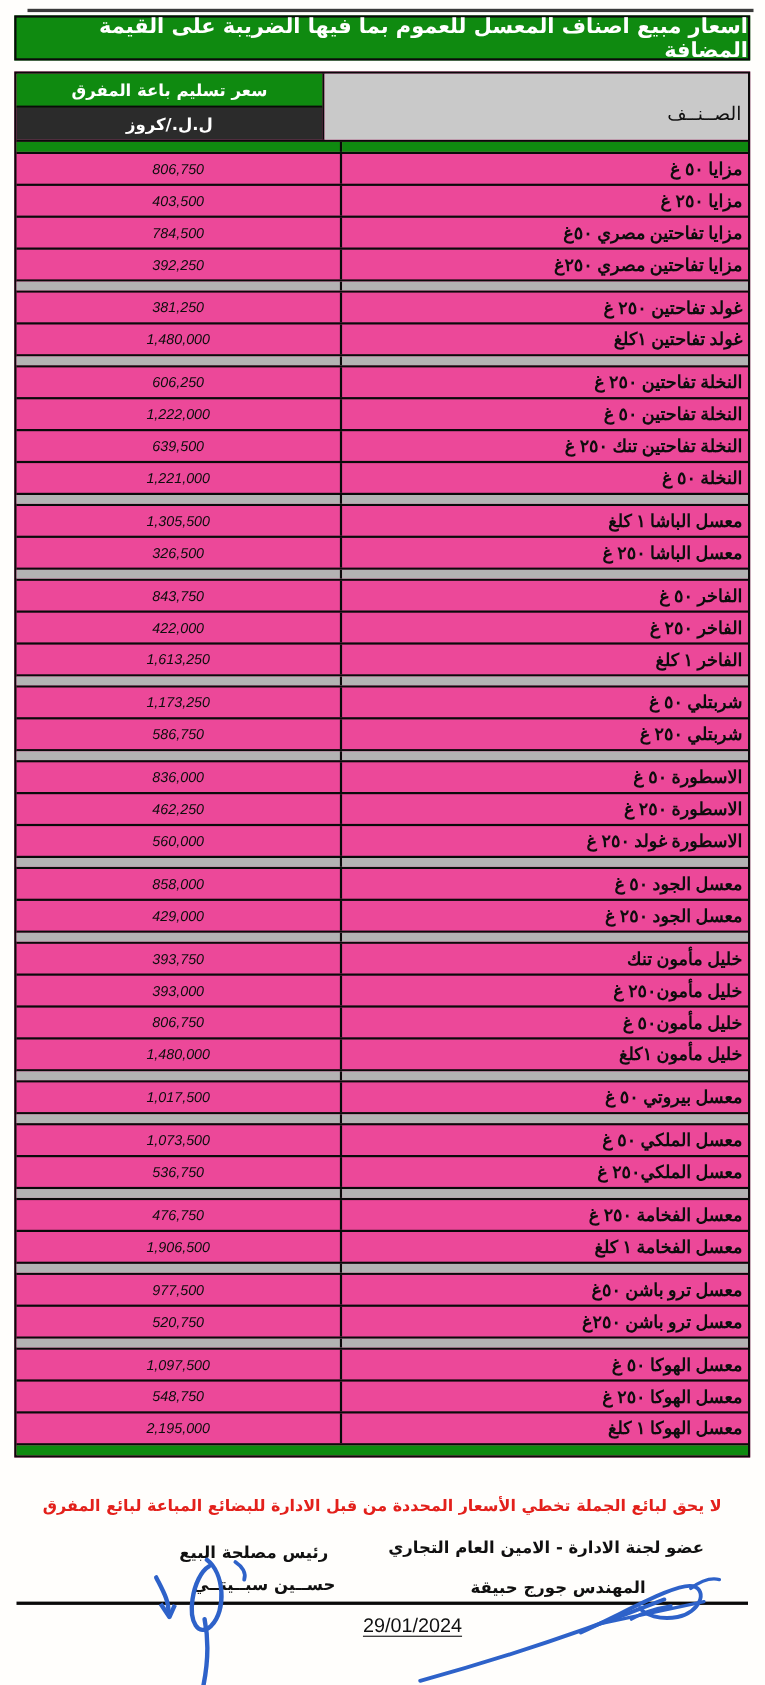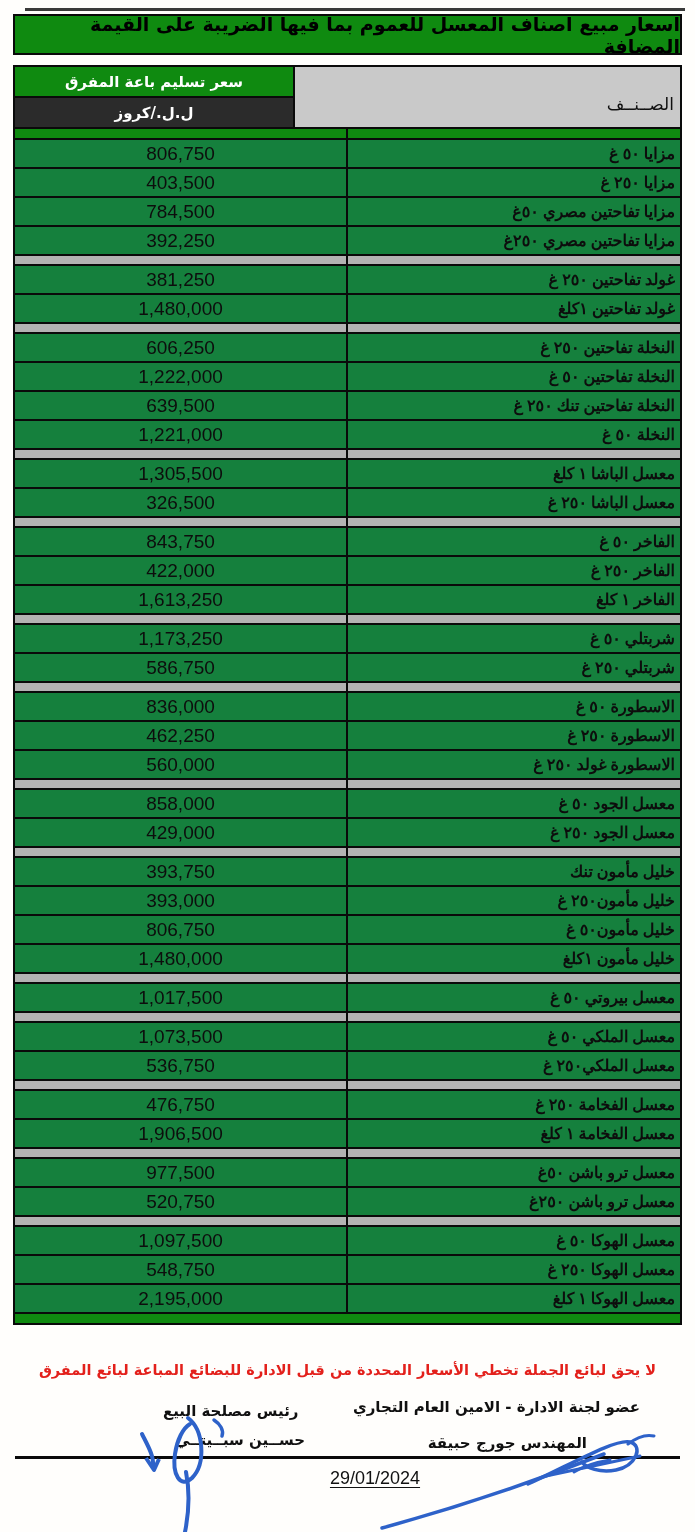--- a/index.html
+++ b/index.html
@@ -9,32 +9,32 @@
   html,body{margin:0;padding:0;}
   body{background:#ffffff;font-family:"DejaVu Sans",sans-serif;}
   .page{position:relative;width:695px;height:1532px;background:#fffefc;overflow:hidden;}
 
   .scan-line{position:absolute;top:8px;left:25px;width:660px;height:3px;background:#3a3a3a;}
 
   .title-bar{
     position:absolute;top:14px;left:13px;width:669px;height:41px;box-sizing:border-box;
     background:var(--green);border:2px solid var(--border);
     display:flex;align-items:center;justify-content:center;
-    color:#000000;font-weight:700;font-size:19px;direction:rtl;
+    color:#ffffff;font-weight:700;font-size:19px;direction:rtl;
   }
 
   .price-table{
     position:absolute;top:65px;left:13px;width:669px;box-sizing:border-box;
-    border:2px solid var(--border);background:#15803d;
+    border:2px solid var(--border);background:#ec4899;
   }
   .flexrow{display:flex;direction:ltr;}
   .cell{box-sizing:border-box;}
-  .price{width:333px;border-right:2px solid var(--border);
-    font-family:"Liberation Sans",sans-serif;font-size:19px;color:#0d0d0d;
-    display:flex;align-items:center;justify-content:center;}
+  .price{width:296px;border-right:2px solid var(--border);
+    font-family:"Liberation Sans",sans-serif;font-size:13px;color:#0d0d0d;
+    display:flex;align-items:center;justify-content:center;font-style:italic;}
   .item{flex:1;direction:rtl;text-align:right;padding:0 5px 0 0;
     font-weight:700;font-size:16px;color:#0d0d0d;display:flex;align-items:center;justify-content:flex-start;font-family:Liberation Serif, serif;}
 
   .thead{height:60px;border-bottom:2px solid var(--border);}
   .thead .price-head{width:280px;border-right:2px solid var(--border);display:flex;flex-direction:column;}
   .thead .ph-top{flex:1;background:var(--green);color:#fff;font-weight:700;font-size:15px;
     display:flex;align-items:center;justify-content:center;direction:rtl;border-bottom:2px solid var(--border);}
   .thead .ph-bottom{flex:1;background:var(--dark);color:#fff;font-weight:700;font-size:15px;
     display:flex;align-items:center;justify-content:center;direction:rtl;}
   .thead .item-head{flex:1;background:var(--header_gray);direction:rtl;

